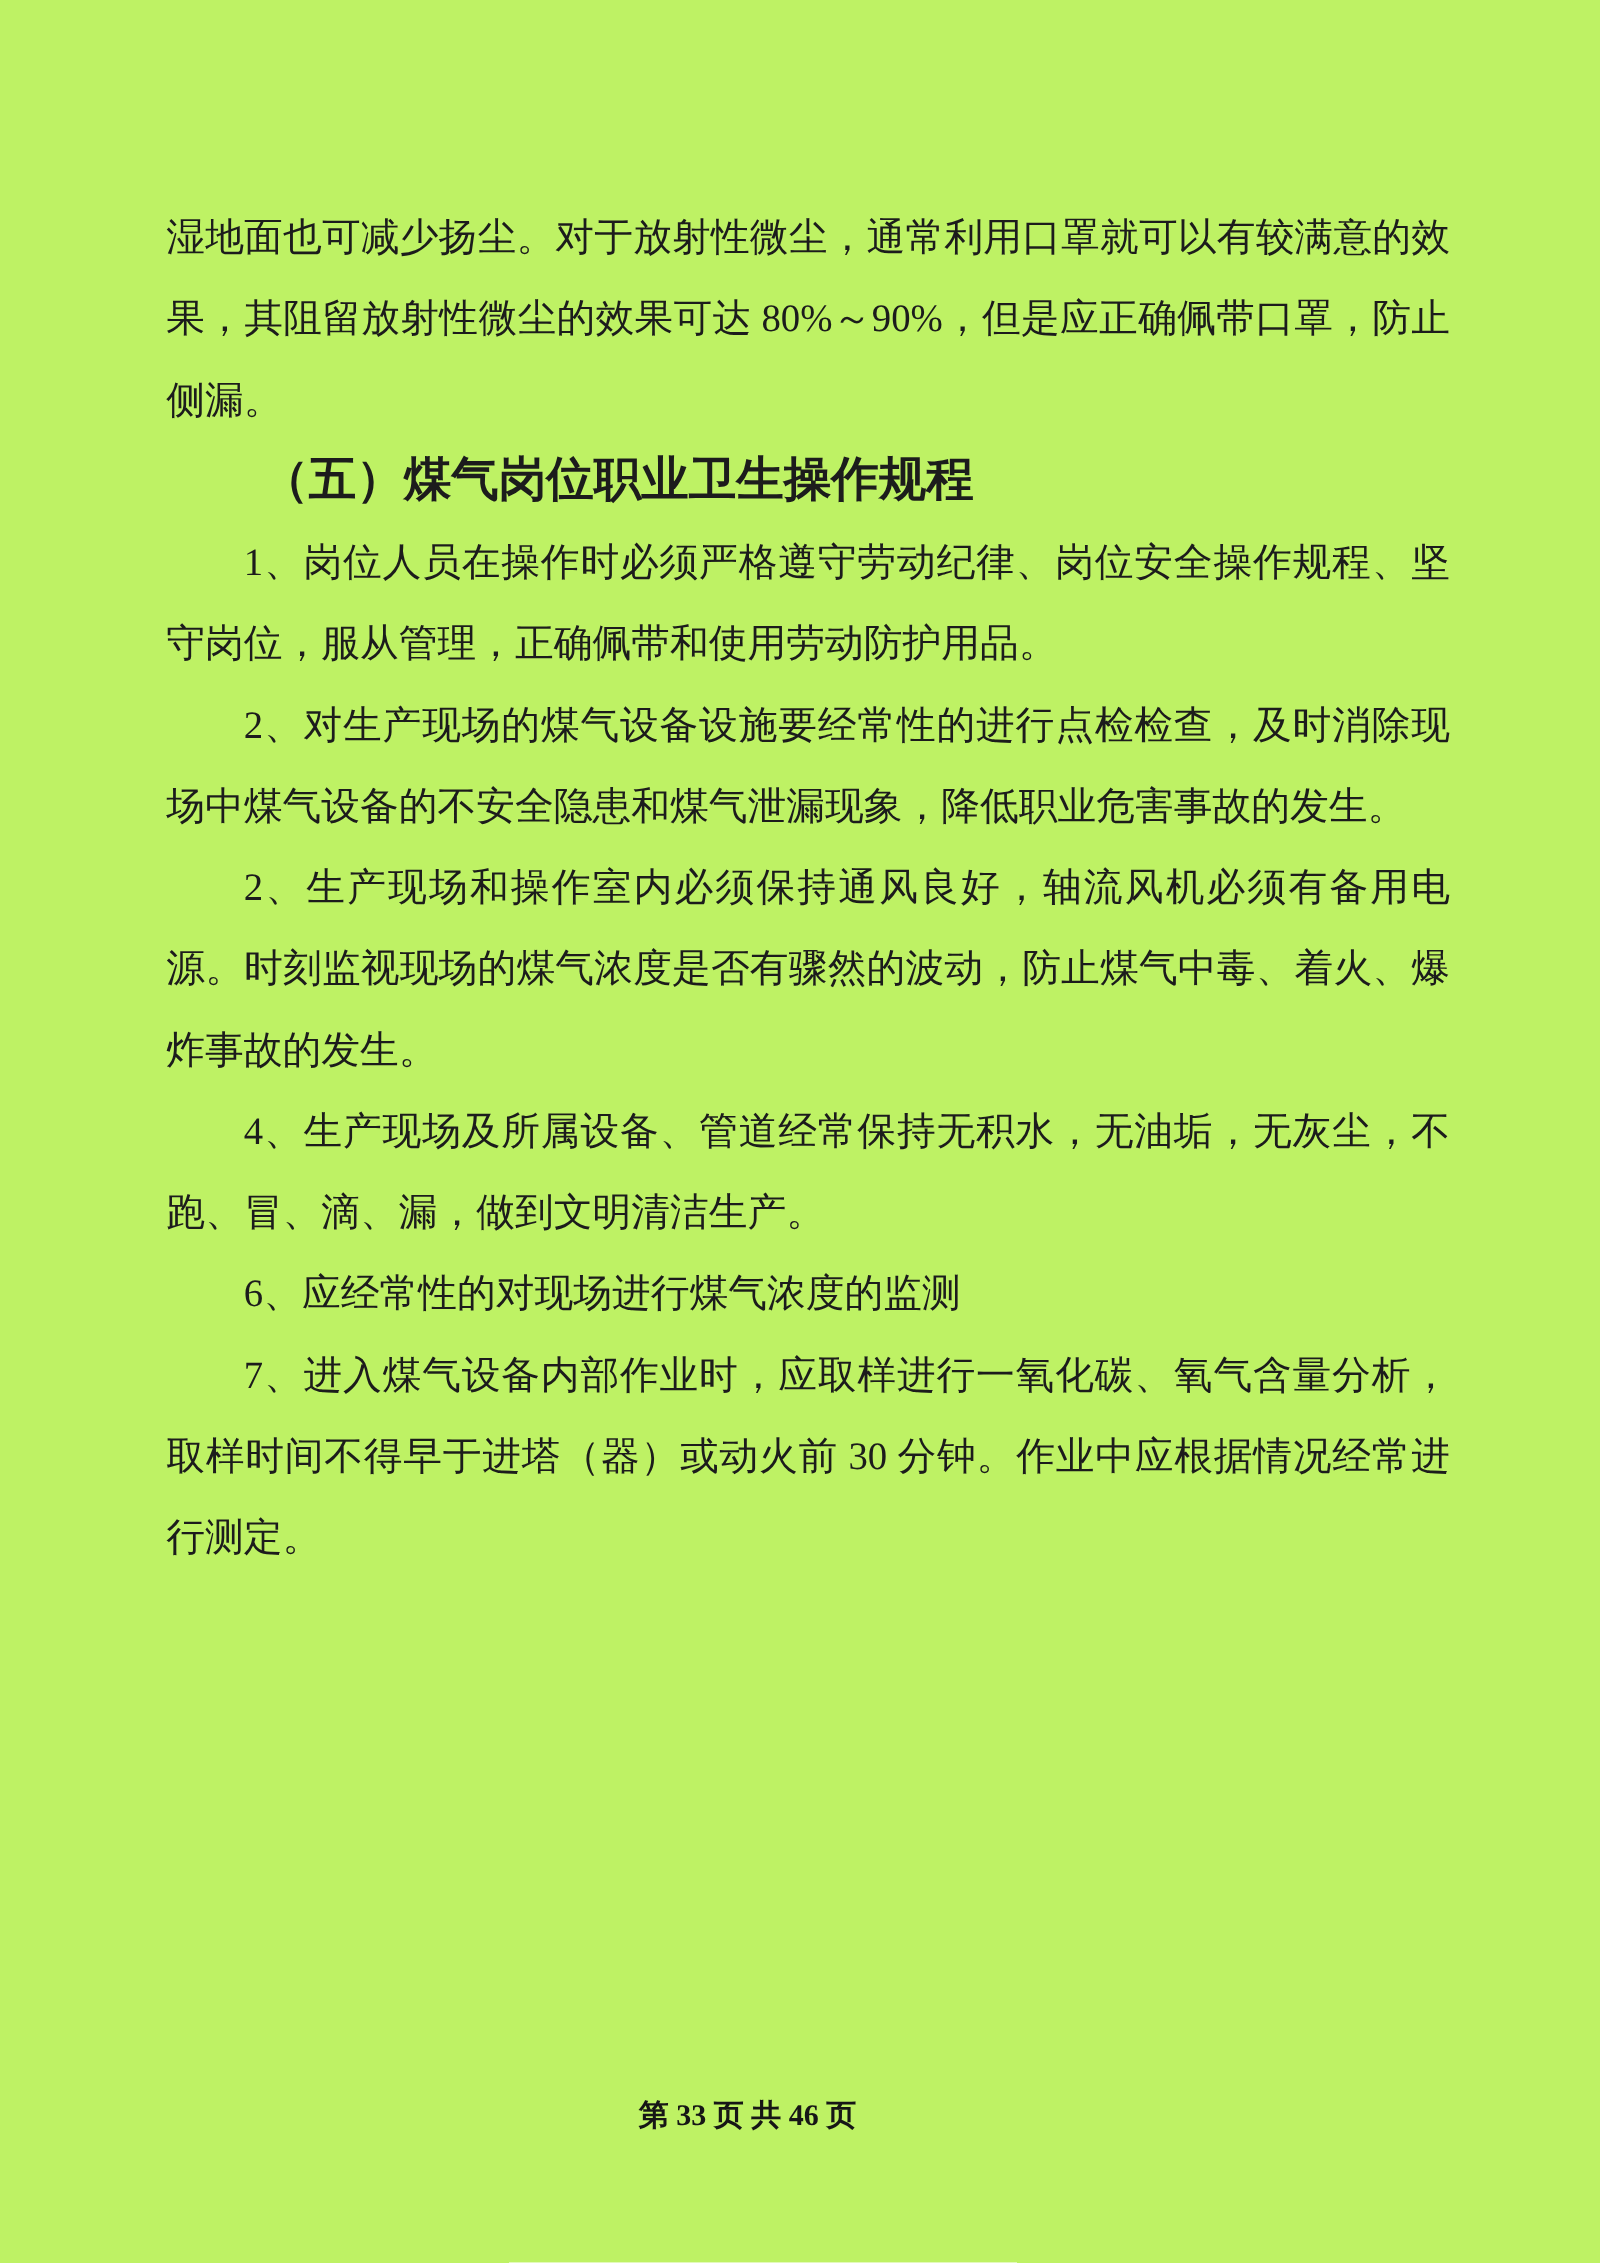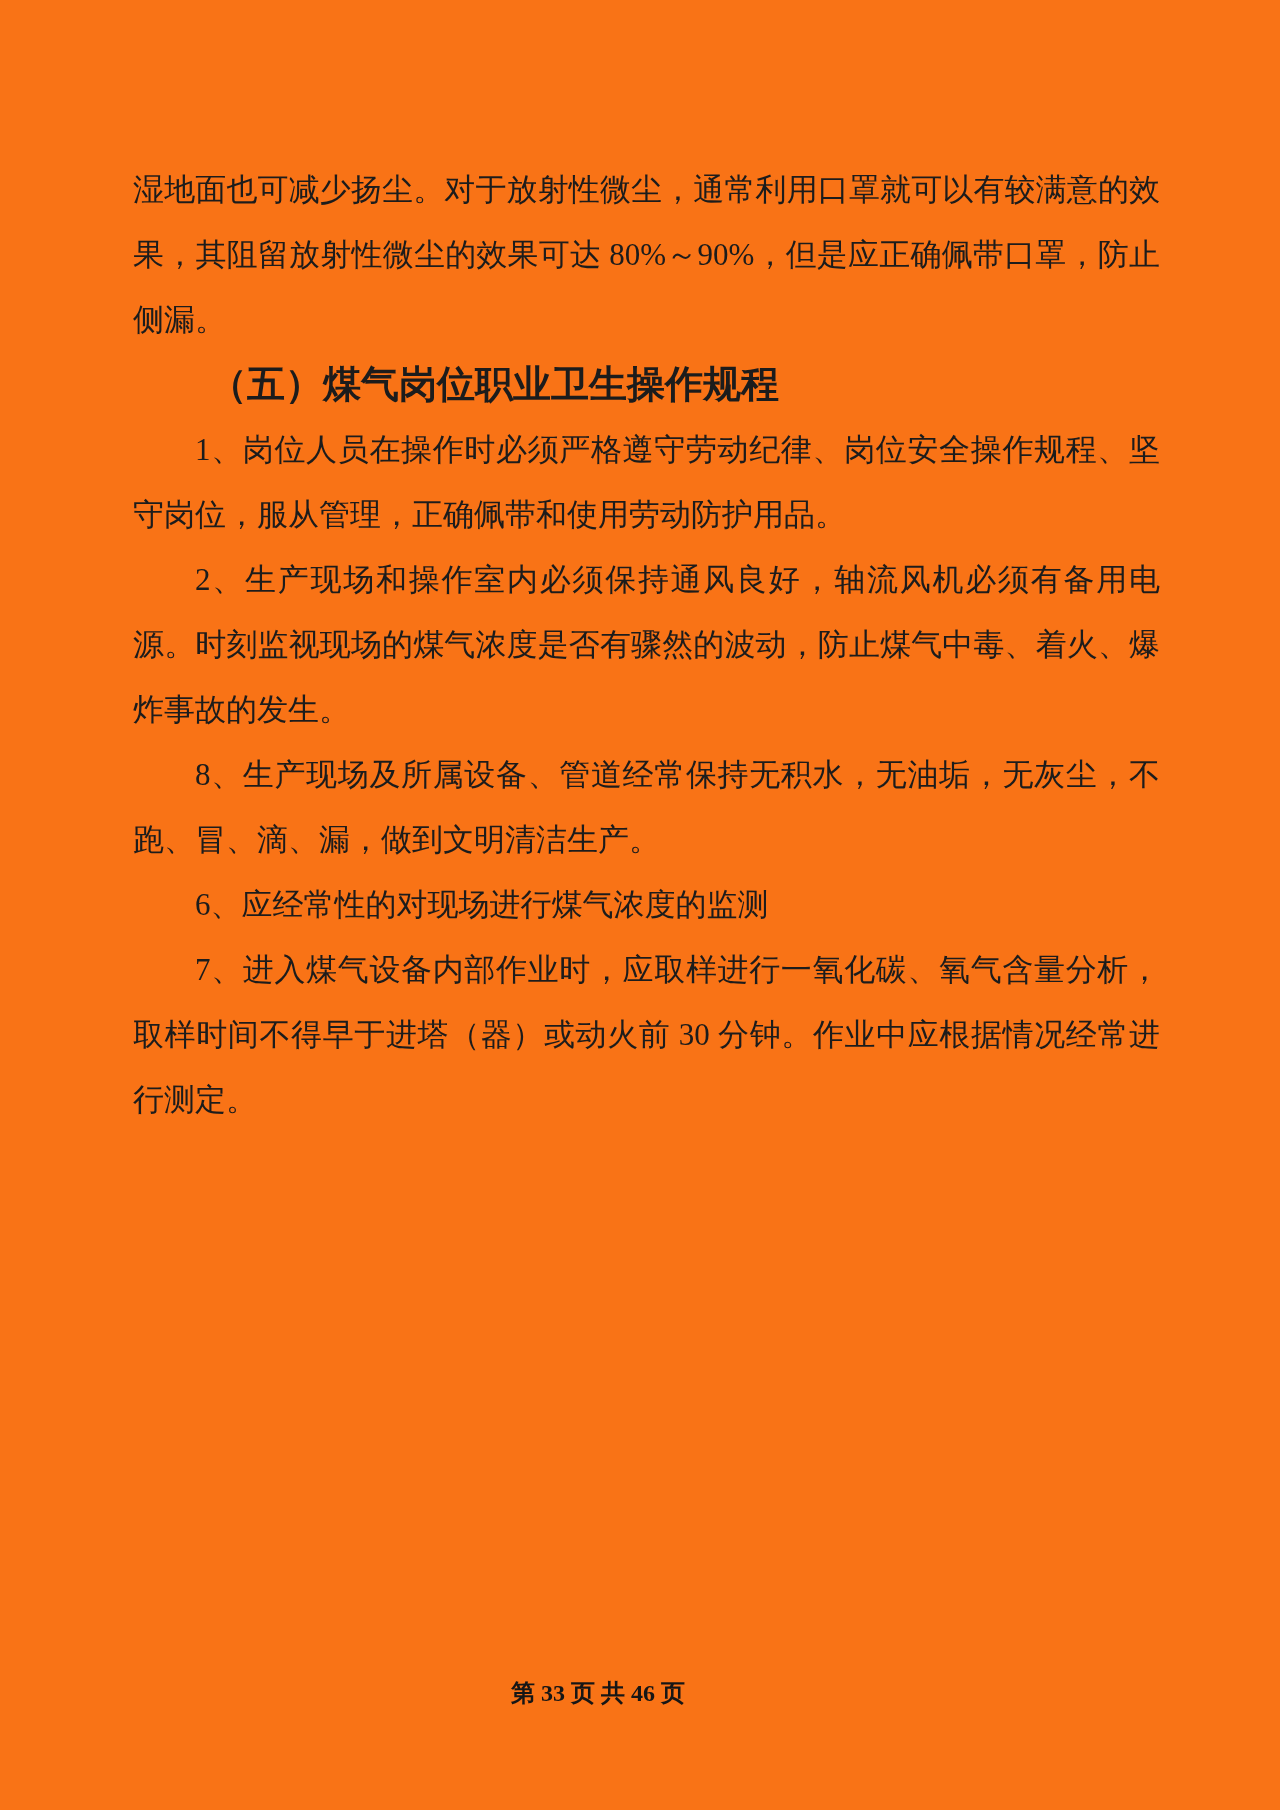--- a/index.html
+++ b/index.html
@@ -4,21 +4,21 @@
 <style>
   html, body {
     margin: 0;
     padding: 0;
     background: #ffffff;
   }
   .page {
     position: relative;
     width: 1280px;
     height: 1810px;
-    background: #f97316;
+    background: #bef264;
     overflow: hidden;
     font-family: "Liberation Serif", "DejaVu Serif", serif;
     color: #1c1c1c;
   }
   .content {
     padding: 157px 120px 0 133px;
     font-size: 31px;
     line-height: 65px;
     text-align: justify;
     text-align-last: left;
@@ -51,21 +51,22 @@
   }
 </style>
 </head>
 <body>
 
 <div class="page">
   <div class="content">
     <p class="para no-indent">湿地面也可减少扬尘。对于放射性微尘，通常利用口罩就可以有较满意的效果，其阻留放射性微尘的效果可达 80%～90%，但是应正确佩带口罩，防止侧漏。</p>
     <h2 class="heading">（五）煤气岗位职业卫生操作规程</h2>
     <p class="para">1、岗位人员在操作时必须严格遵守劳动纪律、岗位安全操作规程、坚守岗位，服从管理，正确佩带和使用劳动防护用品。</p>
+    <p class="para">2、对生产现场的煤气设备设施要经常性的进行点检检查，及时消除现场中煤气设备的不安全隐患和煤气泄漏现象，降低职业危害事故的发生。</p>
     <p class="para">2、生产现场和操作室内必须保持通风良好，轴流风机必须有备用电源。时刻监视现场的煤气浓度是否有骤然的波动，防止煤气中毒、着火、爆炸事故的发生。</p>
-    <p class="para">8、生产现场及所属设备、管道经常保持无积水，无油垢，无灰尘，不跑、冒、滴、漏，做到文明清洁生产。</p>
+    <p class="para">4、生产现场及所属设备、管道经常保持无积水，无油垢，无灰尘，不跑、冒、滴、漏，做到文明清洁生产。</p>
     <p class="para">6、应经常性的对现场进行煤气浓度的监测</p>
     <p class="para">7、进入煤气设备内部作业时，应取样进行一氧化碳、氧气含量分析，取样时间不得早于进塔（器）或动火前 30 分钟。作业中应根据情况经常进行测定。</p>
   </div>
   <div class="footer">
     <span>第 33 页 共 46 页</span>
   </div>
 </div>
 
 </body></html>

